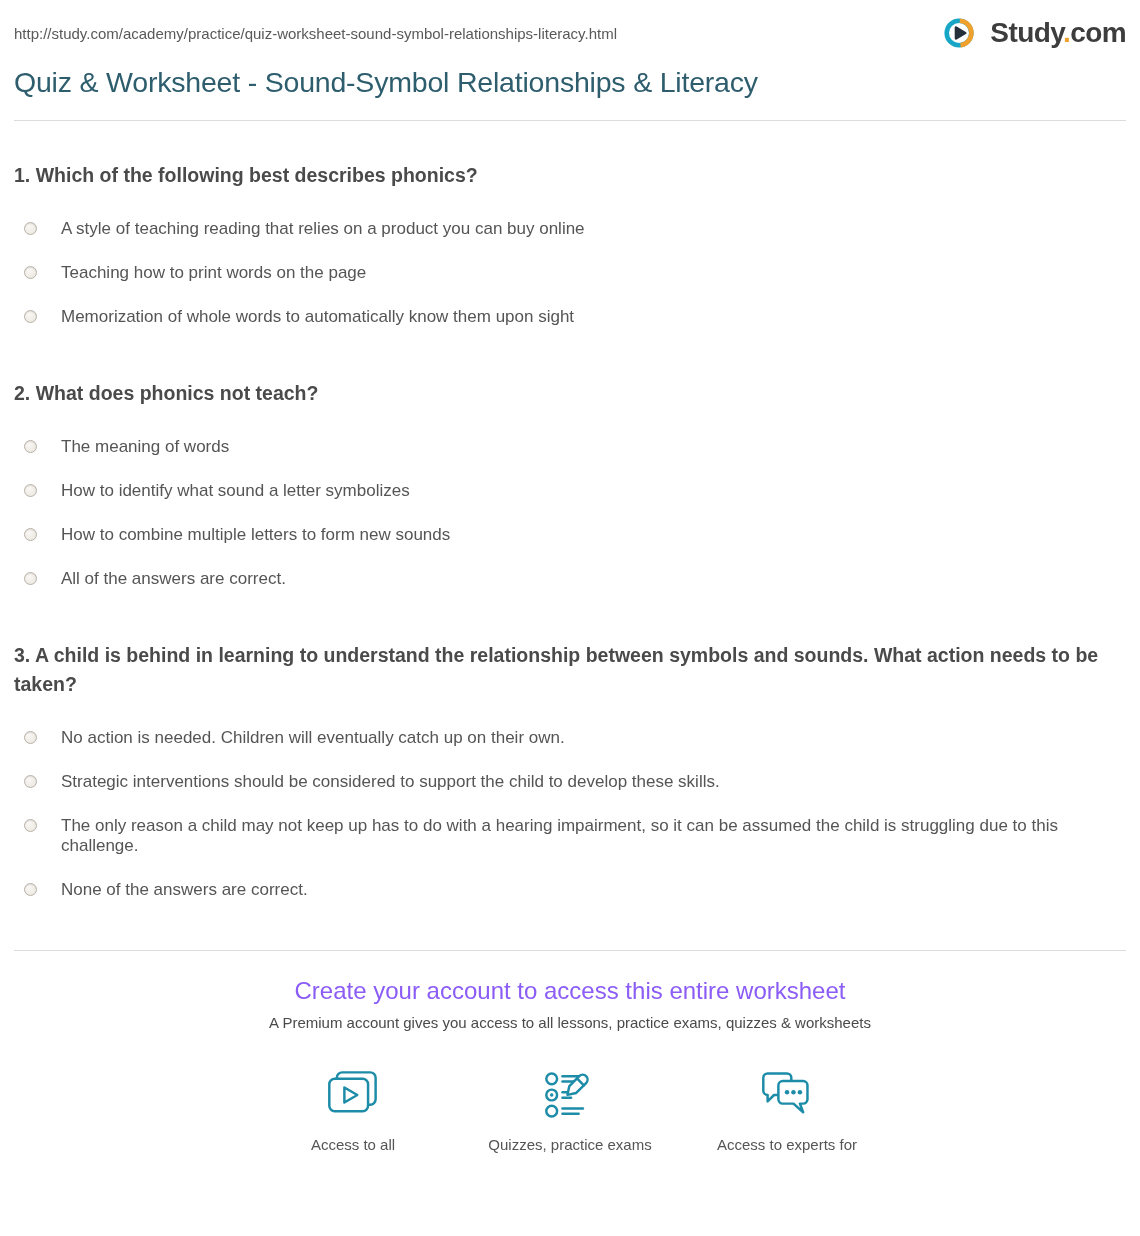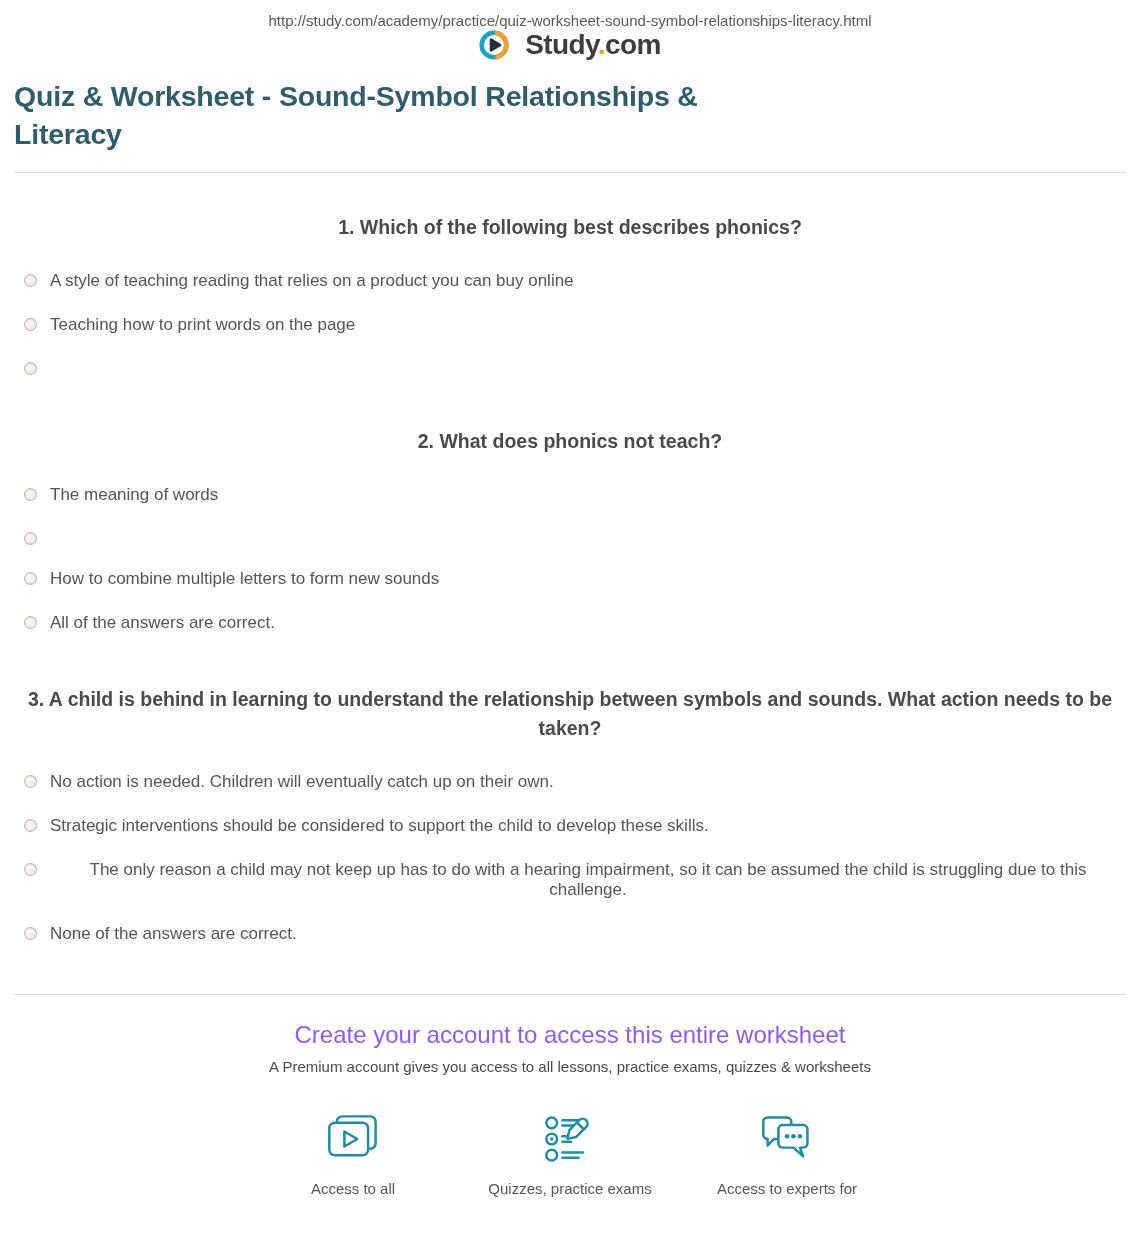--- a/index.html
+++ b/index.html
@@ -5,38 +5,38 @@
   * { margin:0; padding:0; box-sizing:border-box; }
   html,body { background:#fff; }
   body {
     width:1140px; margin:0 auto;
     font-family:"Liberation Sans", sans-serif;
     color:#555;
   }
   .page { padding:0 14px 30px 14px; }
 
   
-  .top-bar { display:flex; justify-content:space-between; align-items:center; padding-top:12px; height:44px;flex-direction:column; }
+  .top-bar { display:flex; justify-content:space-between; align-items:center; padding-top:22px; height:44px; }
   .url-text { font-size:15px; color:#595959; }
   .logo { display:flex; align-items:center; gap:16px; }
   .logo-text { font-size:28px; font-weight:700; color:#3d3d3d; letter-spacing:-0.6px; }
   .logo-dot { color:#f1a02c; }
 
   
   h1.page-title {
-    margin-top:34px; font-size:28.5px; line-height:1.33; font-weight:700;
+    margin-top:20px; font-size:28.5px; line-height:1.33; font-weight:400;
     color:#2e5d6d; letter-spacing:-0.2px; max-width:780px;
   }
   .rule { border:none; border-top:1px solid #dcdcdc; margin-top:18px; }
 
   
-  .question { margin-top:40px;text-align:center; }
+  .question { margin-top:40px; }
   .q-heading { font-size:19.5px; font-weight:700; color:#4a4a4a; line-height:1.45; }
   .options { margin-top:18px; }
-  .option-row { display:flex; align-items:flex-start; gap:13px; padding:12px 0 12px 10px; }
+  .option-row { display:flex; align-items:flex-start; gap:24px; padding:12px 0 12px 10px; }
   .radio {
     flex:0 0 auto; width:13px; height:13px; border-radius:50%;
     border:1px solid #b8b1a8; margin-top:3px;
     background:radial-gradient(circle at 35% 30%, #faf8f5, #e9e4dd);
     box-shadow: inset 0 1px 1px rgba(0,0,0,0.08);
     cursor:pointer;
   }
   .option-label { font-size:17px; color:#555; line-height:20px; cursor:pointer; }
 
   .bottom-rule { border:none; border-top:1px solid #dcdcdc; margin-top:38px; }
@@ -82,33 +82,35 @@
       <div class="option-row">
         <span class="radio"></span>
         <span class="option-label">A style of teaching reading that relies on a product you can buy online</span>
       </div>
       <div class="option-row">
         <span class="radio"></span>
         <span class="option-label">Teaching how to print words on the page</span>
       </div>
       <div class="option-row">
         <span class="radio"></span>
+        <span class="option-label">Memorization of whole words to automatically know them upon sight</span>
       </div>
     </div>
   </div>
 
   <div class="question">
     <div class="q-heading">2. What does phonics not teach?</div>
     <div class="options">
       <div class="option-row">
         <span class="radio"></span>
         <span class="option-label">The meaning of words</span>
       </div>
       <div class="option-row">
         <span class="radio"></span>
+        <span class="option-label">How to identify what sound a letter symbolizes</span>
       </div>
       <div class="option-row">
         <span class="radio"></span>
         <span class="option-label">How to combine multiple letters to form new sounds</span>
       </div>
       <div class="option-row">
         <span class="radio"></span>
         <span class="option-label">All of the answers are correct.</span>
       </div>
     </div>

